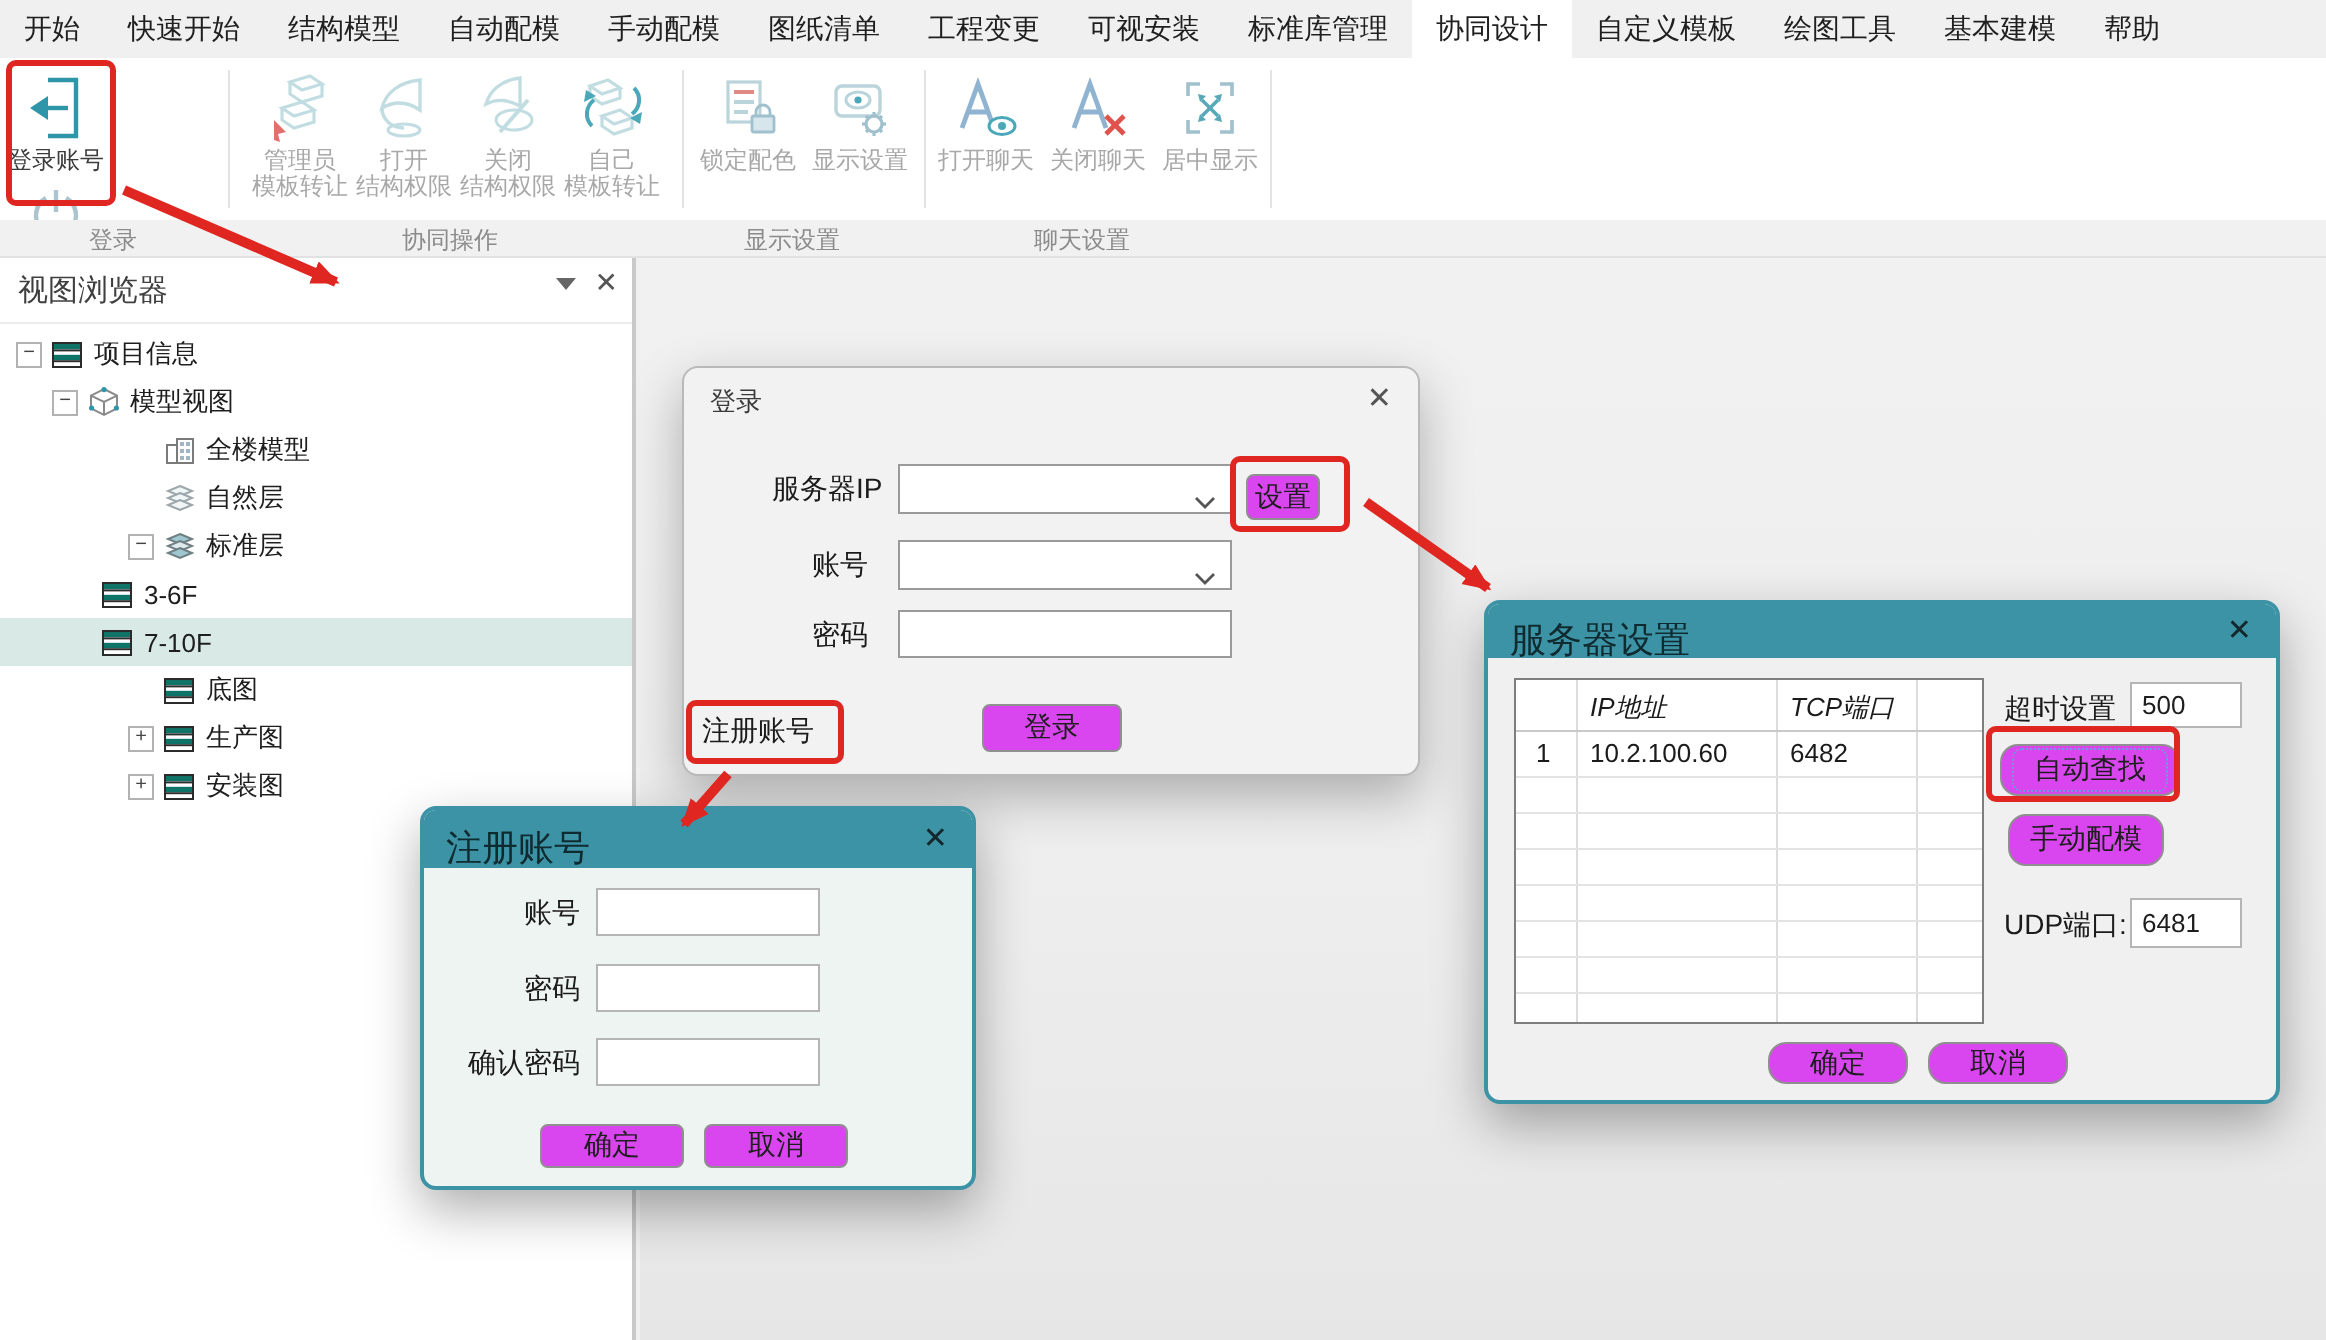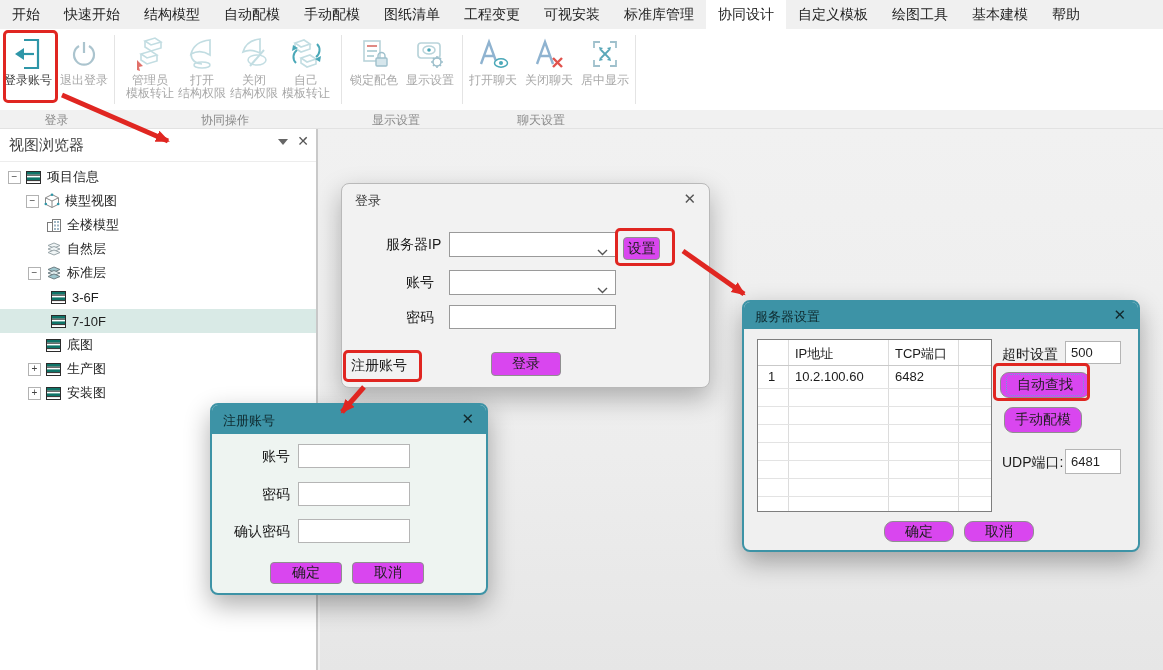--- a/index.html
+++ b/index.html
@@ -31,54 +31,54 @@
   .pt-drop { position:absolute; right:28px; top:10px; width:0; height:0; border-left:5px solid transparent; border-right:5px solid transparent; border-top:6px solid #666; }
   .pt-close { position:absolute; right:7px; top:4px; font-size:14px; color:#555; }
 
   .tree { position:absolute; left:0; top:36px; width:100%; }
   .trow { height:24px; display:flex; align-items:center; font-size:13px; color:#1e1e1e; }
   .trow.selected { background:#d9eae6; }
   .tgl { width:13px; height:13px; border:1px solid #b2b2b2; background:#fff; font-size:10px; line-height:10px; text-align:center; color:#444; margin-right:5px; flex:none; }
   .tgl.hidden { visibility:hidden; }
   .ticon { width:17px; flex:none; display:flex; align-items:center; }
   .tlabel { margin-left:4px; }
-  .lvl0 { padding-left:8px; } .lvl1 { padding-left:26px; } .lvl2 { padding-left:28px; } .lvl3 { padding-left:33px; }
+  .lvl0 { padding-left:8px; } .lvl1 { padding-left:26px; } .lvl2 { padding-left:64px; } .lvl3 { padding-left:33px; }
 
   
   .canvas { position:absolute; left:320px; top:129px; width:843px; height:541px; background:linear-gradient(180deg,#f1f1f1 0%,#ededed 60%,#e6e6e6 100%); }
 
   
   .btn { background:#d946ef; border:1px solid #8f8f8f; border-radius:4px; font-size:14px; color:#1e1e1e; display:flex; align-items:center; justify-content:center; position:absolute; }
   .btn.r9 { border-radius:9px; }
   input.txt { position:absolute; background:#fff; border:1px solid #9a9a9a; font-size:13px; padding:2px 5px; color:#1e1e1e; }
   .dlabel { position:absolute; font-size:14px; color:#1b1b1b; white-space:nowrap; }
 
   
   .dlg-login { position:absolute; left:341px; top:183px; width:369px; height:205px; background:#f2f2f2; border:1px solid #b9b9b9; border-radius:8px; box-shadow:0 10px 26px rgba(0,0,0,.28); z-index:20; }
   .dlg-login .dl-title { position:absolute; left:13px; top:8px; font-size:13px; color:#3a3a3a; }
   .dl-close { position:absolute; right:13px; top:6px; font-size:15px; color:#555; }
   .combo { position:absolute; width:167px; height:25px; background:#fff; border:1px solid #9a9a9a; }
   .combo .chev { position:absolute; right:7px; top:9px; }
 
   
   .tdlg { position:absolute; border:2px solid #3D93A6; border-radius:8px; box-shadow:0 10px 26px rgba(0,0,0,.32); overflow:hidden; background:#eef4f1; }
   .tdlg .tbar { position:absolute; left:0; top:0; width:100%; background:#3D93A6; color:#0f2b30; }
-  .tbar .tb-text { position:absolute; left:11px; font-size:13px; }
+  .tbar .tb-text { position:absolute; left:11px; font-size:18px; }
   .tbar .tb-close { position:absolute; right:12px; font-size:15px; color:#12282c; }
 
   .dlg-reg { left:210px; top:403px; width:278px; height:192px; z-index:30; }
   .dlg-reg .tbar { height:29px; } .dlg-reg .tb-text { top:7px; } .dlg-reg .tb-close { top:5px; }
 
   .dlg-srv { left:742px; top:300px; width:398px; height:252px; background:#f0f0f0; z-index:25; }
   .dlg-srv .tbar { height:27px; } .dlg-srv .tb-text { top:6px; } .dlg-srv .tb-close { top:4px; }
 
   
   .srvtable { position:absolute; left:13px; top:37px; width:235px; height:173px; background:#fff; border:1px solid #7e7e7e; }
   .st-vline { position:absolute; top:0; bottom:0; width:1px; background:#dcdcdc; }
-  .st-head { position:absolute; left:0; top:0; width:100%; height:26px; border-bottom:1px solid #c9c9c9; }
+  .st-head { position:absolute; left:0; top:0; width:100%; height:26px; border-bottom:1px solid #c9c9c9;font-style:italic; }
   .st-head span { position:absolute; top:5px; font-size:13px; color:#1b1b1b; }
   .st-row1 { position:absolute; left:0; top:26px; width:100%; height:22px; }
   .st-row1 span { position:absolute; top:3px; font-size:13px; color:#1b1b1b; }
   .st-empty { position:absolute; left:0; width:100%; height:1px; background:#e3e3e3; }
 
   .dotted-inner { border:1px dotted #6a9fd8; border-radius:5px; padding:1px 10px; pointer-events:none; }
 
   
   .redbox { position:absolute; border:3px solid #e02621; border-radius:5px; z-index:45; pointer-events:none; }
   #arrows { position:absolute; inset:0; z-index:50; pointer-events:none; }
@@ -99,21 +99,21 @@
     <div class="tab">可视安装</div>
     <div class="tab">标准库管理</div>
     <div class="tab active">协同设计</div>
     <div class="tab">自定义模板</div>
     <div class="tab">绘图工具</div>
     <div class="tab">基本建模</div>
     <div class="tab">帮助</div>
   </div>
 
   <div class="ribbon">
-    <div class="rgroup" style="width:112px; ">
+    <div class="rgroup" style="width:112px; flex-direction:column;">
       <div class="rbtn dark w56">
         <span class="ric">
           <svg width="34" height="36" viewBox="0 0 34 36">
             <path d="M13 4 H27 V32 H13" fill="none" stroke="#2e96a8" stroke-width="2.2"></path>
             <line x1="23" y1="18" x2="12" y2="18" stroke="#2e96a8" stroke-width="2.2"></line>
             <polygon points="4,18 13,12 13,24" fill="#2e96a8"></polygon>
           </svg>
         </span>
         <span>登录账号</span>
       </div>

